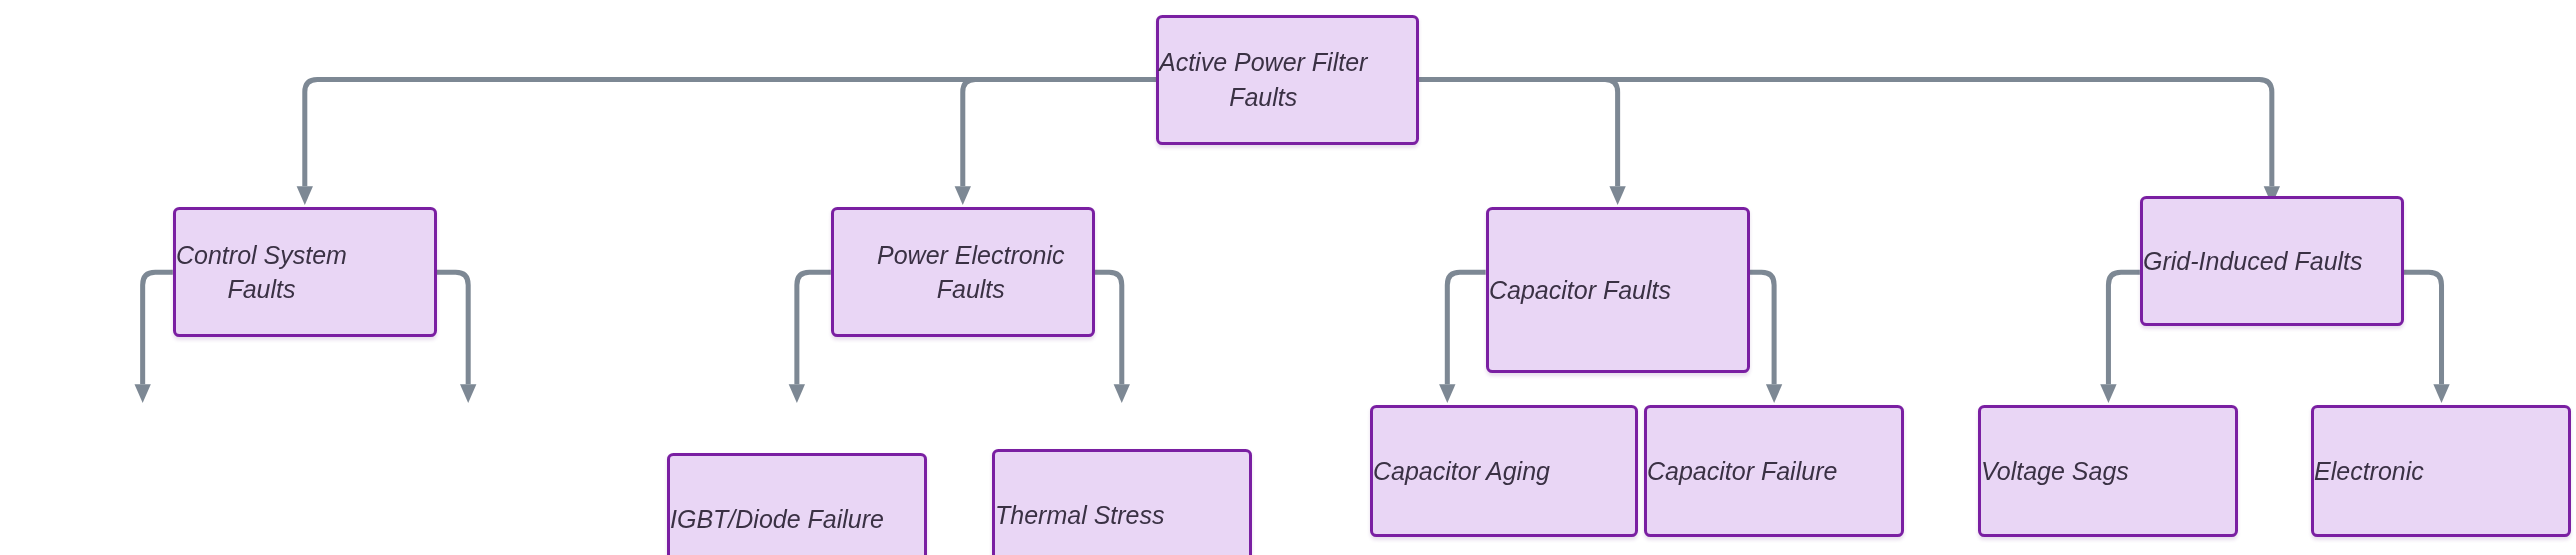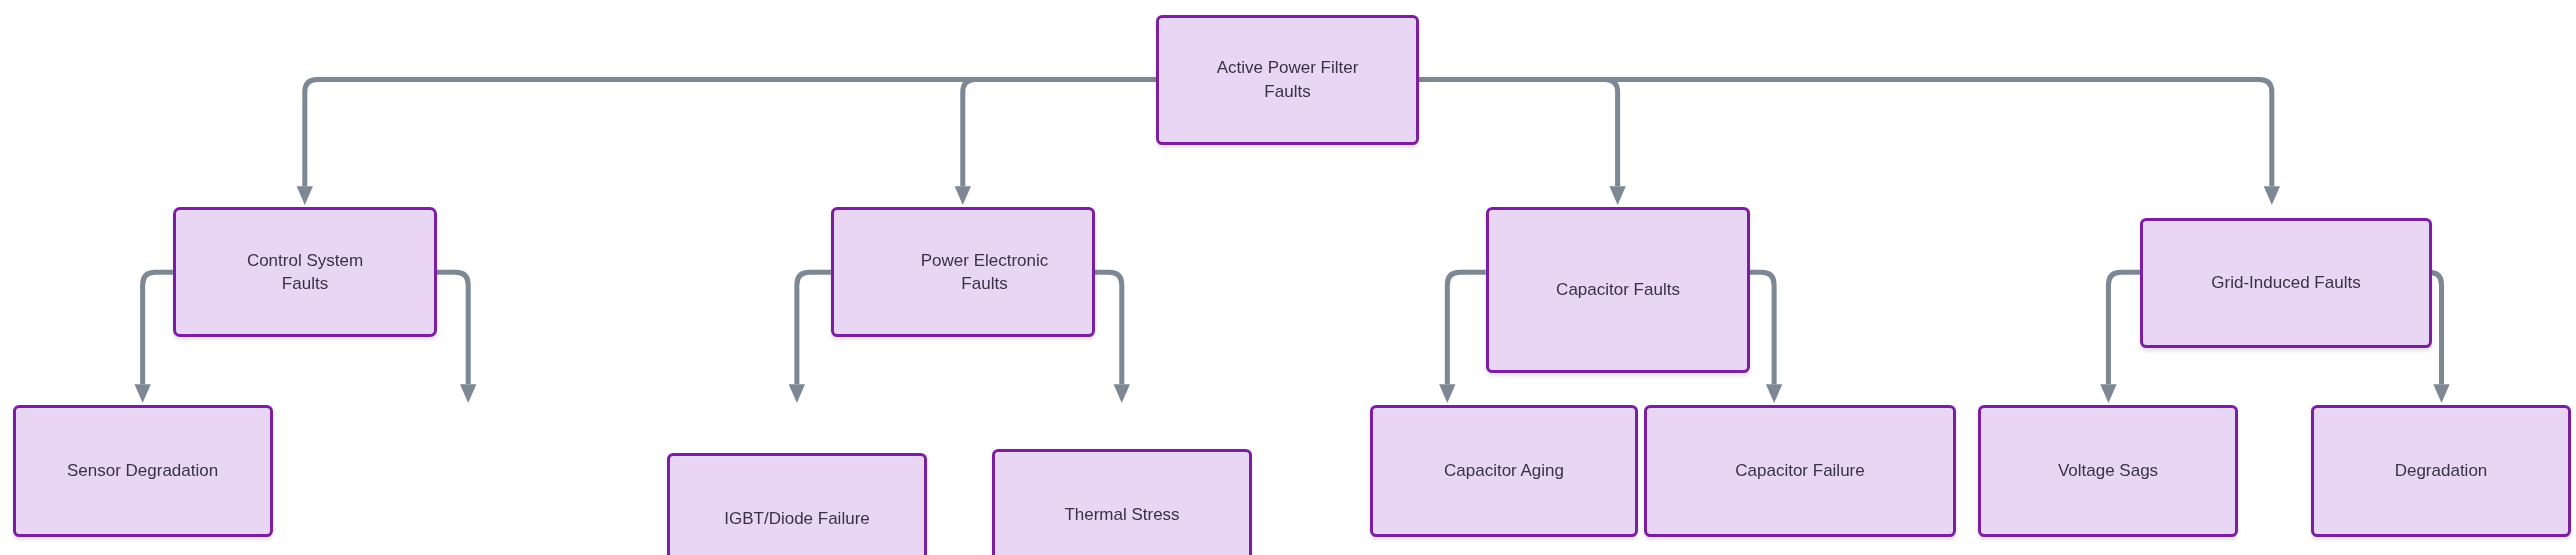--- a/index.html
+++ b/index.html
@@ -33,27 +33,27 @@
     stroke:none;
   }
   .node{
     position:absolute;
     box-sizing:border-box;
     background:var(--node-fill);
     border:3.1px solid var(--node-border);
     border-radius:6.3px;
     display:flex;
     align-items:center;
-    justify-content:center;
     text-align:center;
     color:var(--text);
-    font-size:17px;
+    font-size:25px;
     line-height:1.38;
     white-space:pre-line;
     box-shadow:0 2.5px 3.8px rgba(90,20,130,0.14);
+    font-style:italic;
   }
 </style>
 </head>
 <body>
 
 <div class="canvas">
 
   <svg class="edges" viewBox="0 0 4099 884" xmlns="http://www.w3.org/2000/svg">
 
     <g>
@@ -108,51 +108,48 @@
       <path class="edge" d="M 3825 433 L 3865 433 Q 3885 433 3885 453 L 3885 611"></path>
       <polygon class="arrow" points="3872,611 3898,611 3885,641"></polygon>
     </g>
   </svg>
 
   <div class="node" style="left:1156px;top:14.5px;width:263px;height:130px;">
     <span>Active Power Filter
 Faults</span>
   </div>
 
-  <div class="node" style="left:173px;top:207px;width:264px;height:130px;border-radius:7px;">
+  <div class="node" style="left:173px;top:207px;width:264px;height:130px;">
     <span>Control System
 Faults</span>
   </div>
   <div class="node" style="left:831px;top:207px;width:264px;height:130px;padding-left:43px;">
     <span>Power Electronic
 Faults</span>
   </div>
   <div class="node" style="left:1486px;top:207px;width:264px;height:166px;">
     <span>Capacitor Faults</span>
   </div>
-  <div class="node" style="left:2140px;top:218px;width:292px;height:130px;">
+  <div class="node" style="left:2140px;top:196px;width:264px;height:130px;">
     <span>Grid-Induced Faults</span>
   </div>
 
-  <div class="node" style="left:12.6px;top:405px;width:260px;height:132px;">
-    <span>Sensor Degradation</span>
-  </div>
   <div class="node" style="left:667px;top:405px;width:260px;height:132px;margin-top:48px;">
     <span>IGBT/Diode Failure</span>
   </div>
   <div class="node" style="left:992px;top:405px;width:260px;height:132px;margin-top:44px;">
     <span>Thermal Stress</span>
   </div>
   <div class="node" style="left:1370px;top:405px;width:268px;height:132px;">
     <span>Capacitor Aging</span>
   </div>
-  <div class="node" style="left:1644px;top:405px;width:312px;height:132px;">
+  <div class="node" style="left:1644px;top:405px;width:260px;height:132px;">
     <span>Capacitor Failure</span>
   </div>
   <div class="node" style="left:1978px;top:405px;width:260px;height:132px;">
     <span>Voltage Sags</span>
   </div>
   <div class="node" style="left:2311px;top:405px;width:260px;height:132px;">
-    <span>Degradation</span>
+    <span>Electronic</span>
   </div>
 
 </div>
 
 
 </body></html>

